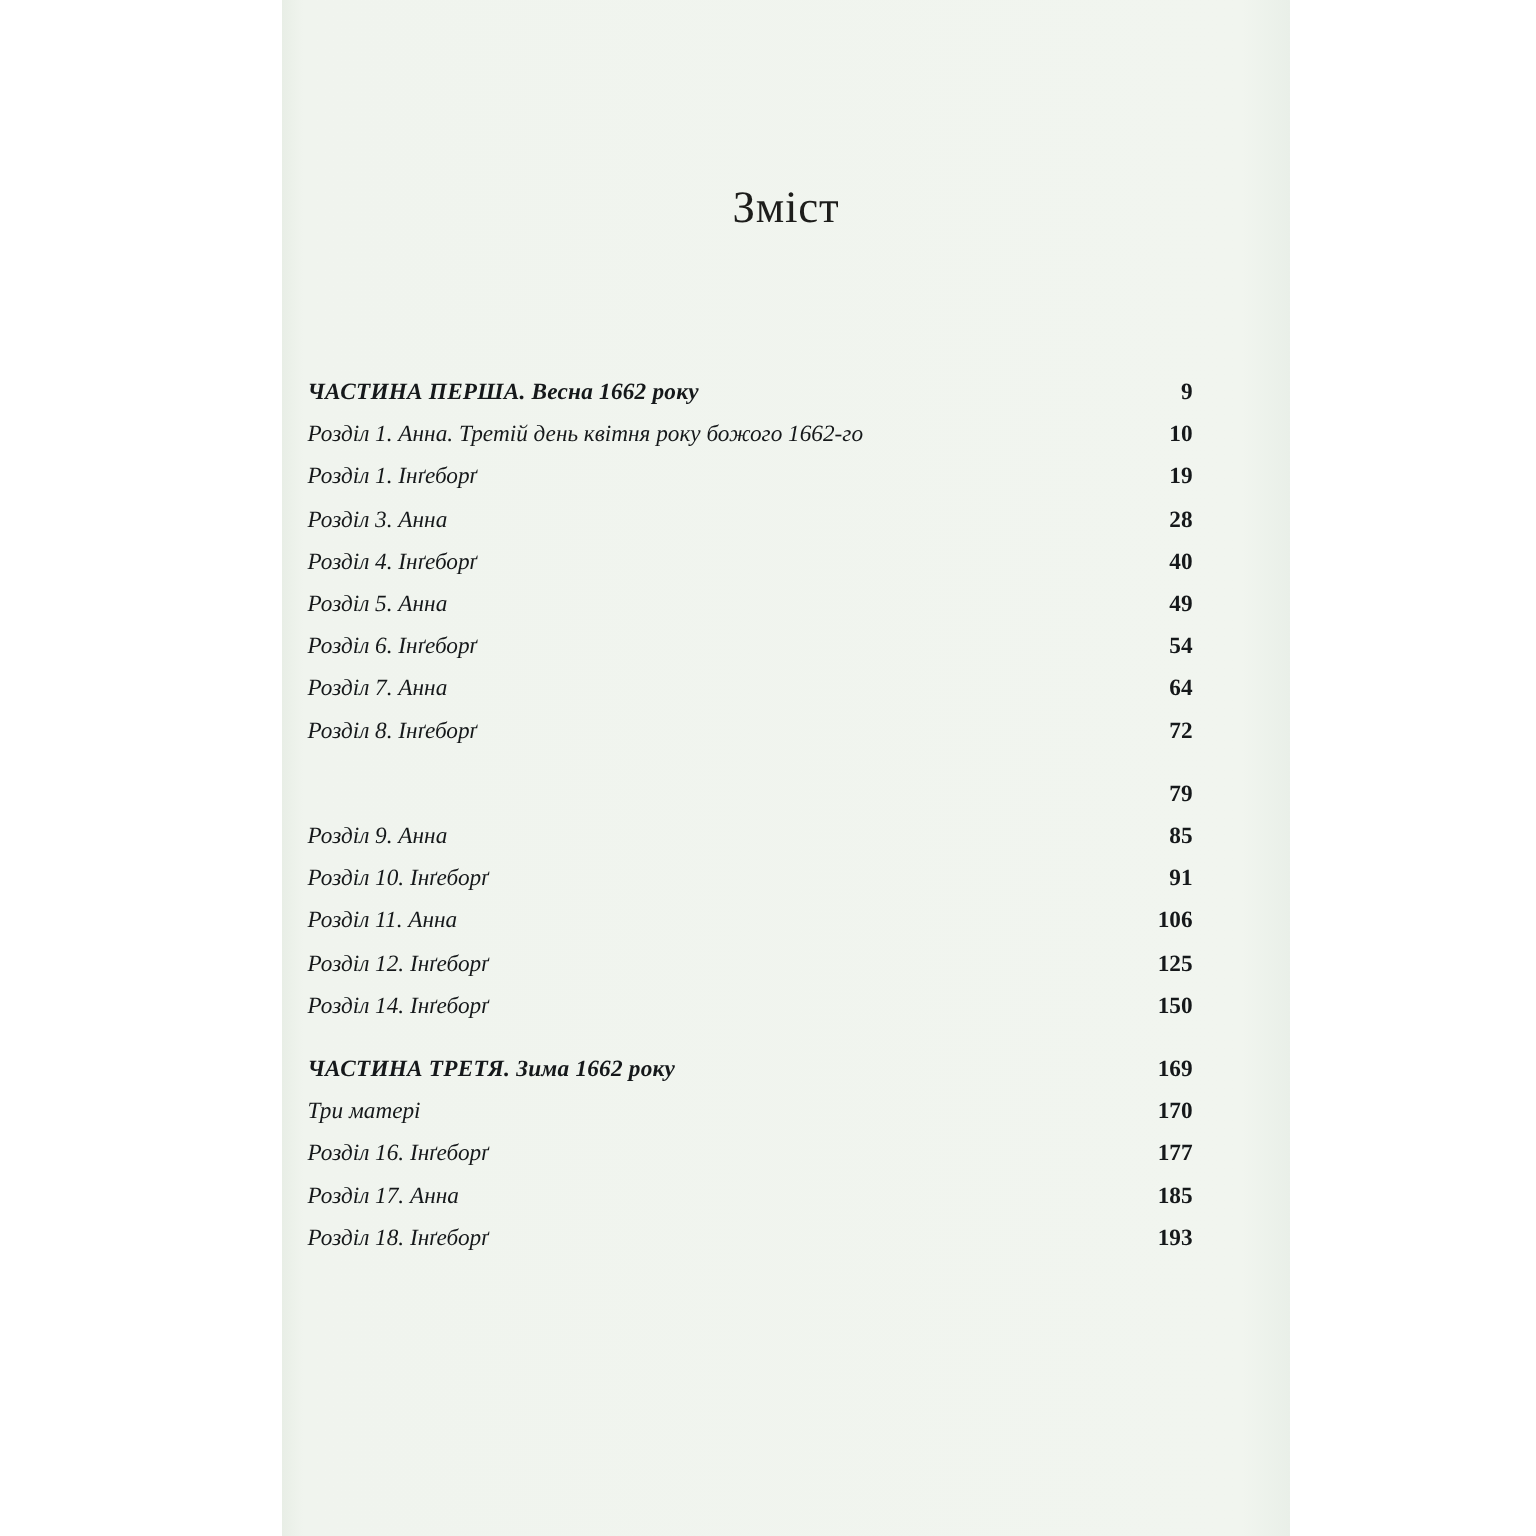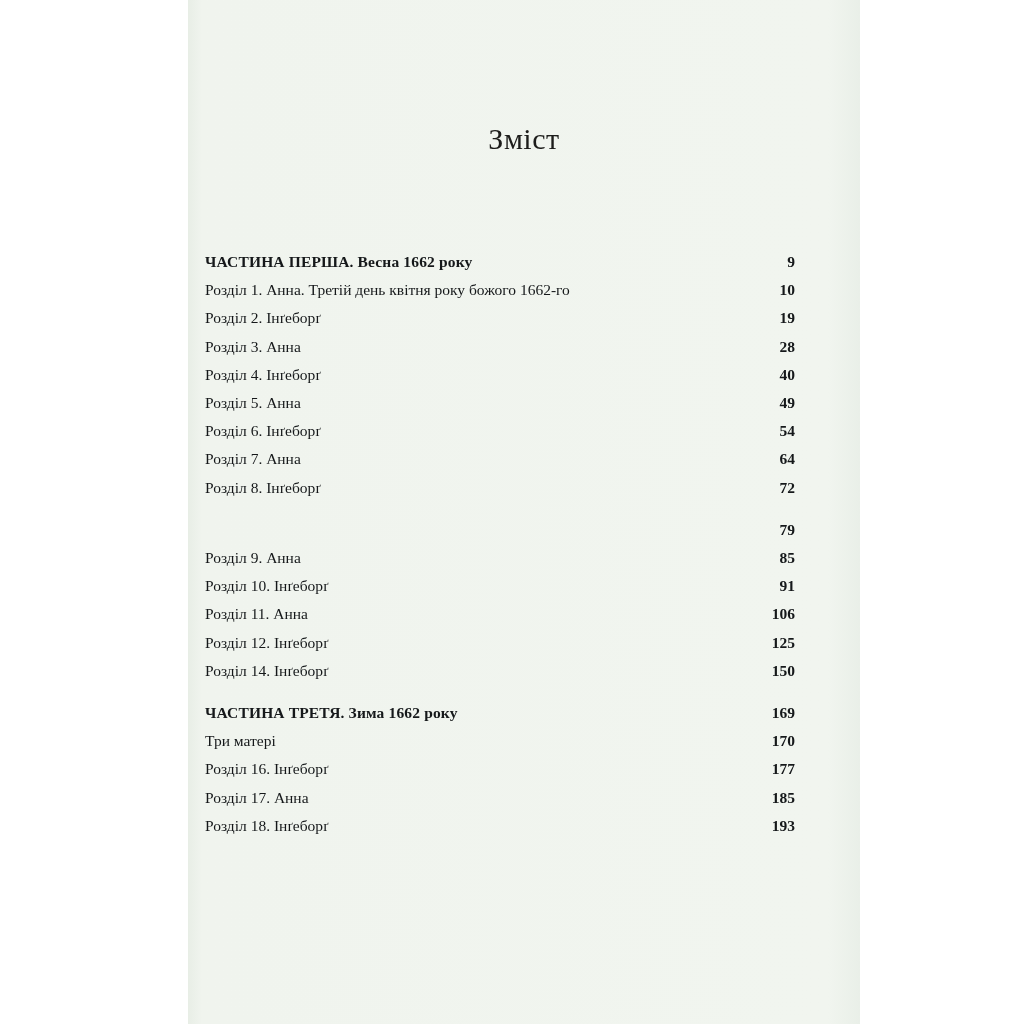--- a/index.html
+++ b/index.html
@@ -58,20 +58,21 @@
     display: flex;
     align-items: baseline;
     font-size: 15.5px;
     color: #15181a;
     line-height: 28.2px;
     white-space: nowrap;
   }
   .entry .label {
     flex: 0 0 auto;
     font-family: "Liberation Serif", serif;
+    font-style: italic;
   }
   .entry.part .label {
     font-weight: bold;
     letter-spacing: 0.15px;
   }
   .entry .dots {
     flex: 1 1 auto;
     overflow: hidden;
     height: 16px;
     margin: 0 2px 0 3px;
@@ -110,21 +111,21 @@
             <span class="label">ЧАСТИНА ПЕРША. Весна 1662 року</span>
             <span class="dots"></span>
             <span class="pagenum">9</span>
           </div>
           <div class="entry">
             <span class="label">Розділ 1. Анна. Третій день квітня року божого 1662-го</span>
             <span class="dots"></span>
             <span class="pagenum">10</span>
           </div>
           <div class="entry">
-            <span class="label">Розділ 2. Інґеборґ</span>
+            <span class="label">Розділ 1. Інґеборґ</span>
             <span class="dots"></span>
             <span class="pagenum">19</span>
           </div>
           <div class="entry">
             <span class="label">Розділ 3. Анна</span>
             <span class="dots"></span>
             <span class="pagenum">28</span>
           </div>
           <div class="entry">
             <span class="label">Розділ 4. Інґеборґ</span>

